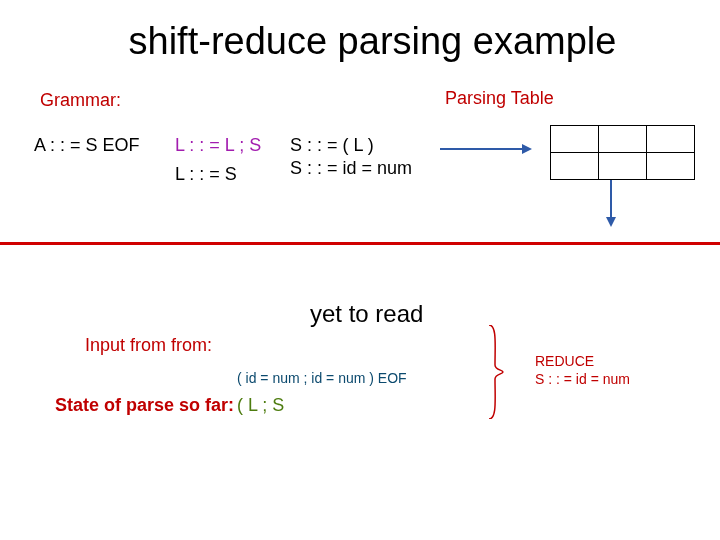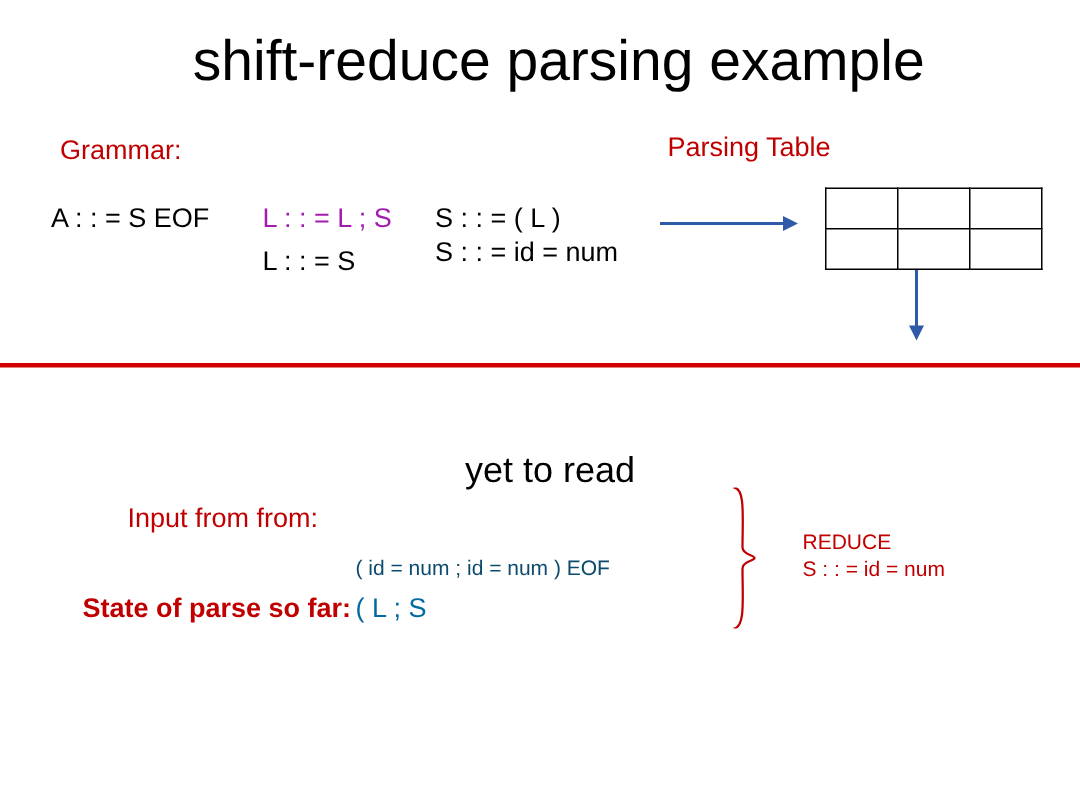--- a/index.html
+++ b/index.html
@@ -159,21 +159,21 @@
     left: 55px;
     font-size: 18px;
     color: #c00000;
     font-weight: bold;
   }
   .state-text {
     position: absolute;
     top: 395px;
     left: 237px;
     font-size: 18px;
-    color: #0369a1;
+    color: #4d7c0f;
   }
   .bracket {
     position: absolute;
     top: 325px;
     left: 487px;
     width: 18px;
     height: 94px;
     pointer-events: none;
   }
   .bracket svg { width:100%; height:100%; }

